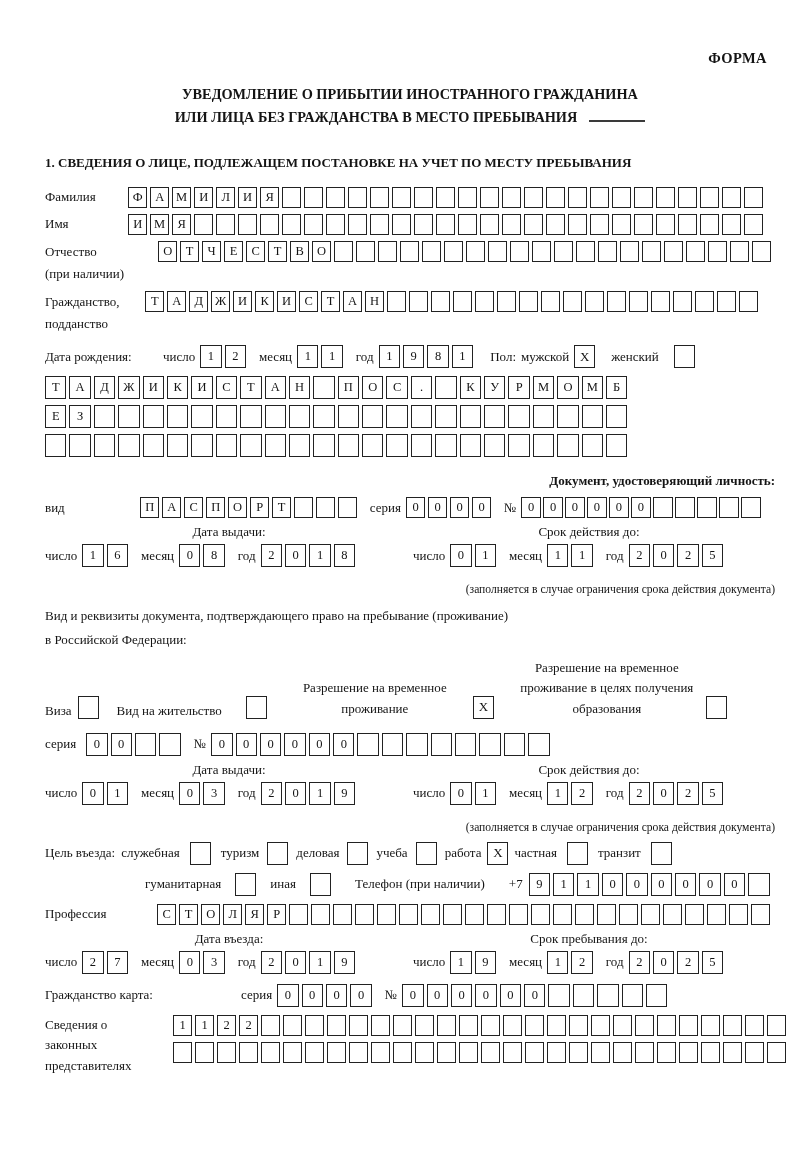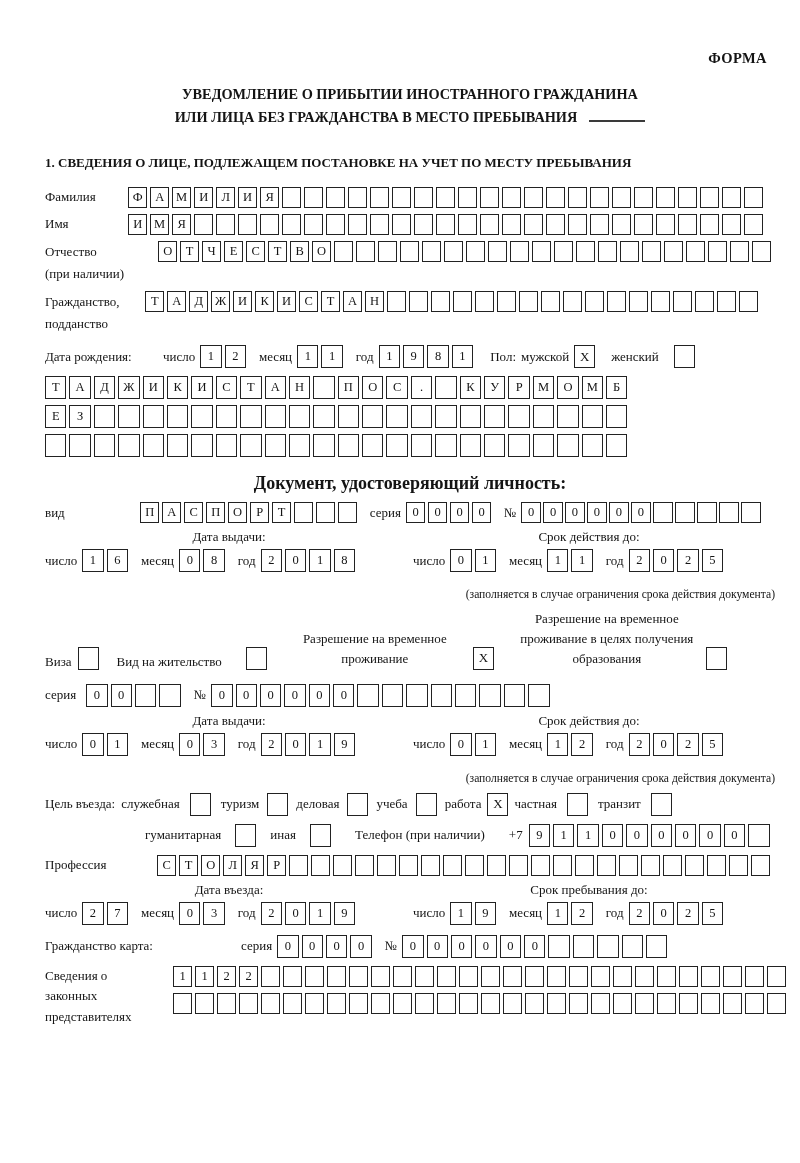--- a/index.html
+++ b/index.html
@@ -15,21 +15,21 @@
   .frow.top{align-items:flex-start;}
   .flabel{flex:0 0 auto;}
   .ml2{line-height:1.7;}
   .cells{display:flex;flex:0 0 auto;}
   .cell{box-sizing:border-box;width:19.4px;height:21px;border:1.7px solid #222;margin-right:2.6px;display:flex;align-items:center;justify-content:center;font-size:12.5px;flex:0 0 auto;background:#fff;}
   .big .cell{width:21.4px;height:23px;margin-right:3px;}
   .stack .cells{margin-bottom:6px;}
   .cb{box-sizing:border-box;flex:0 0 auto;width:21px;height:23px;border:1.7px solid #222;display:inline-flex;align-items:center;justify-content:center;font-size:13px;background:#fff;}
   .dlbl{margin:0 5px 0 10px;flex:0 0 auto;}
   .dlbl.first{margin-left:0;}
-  .dochead{font-weight:bold;font-size:18px;text-align:center;margin:10px 0 8px 0;}
+  .dochead{font-weight:bold;font-size:13px;text-align:right;margin:10px 0 8px 0;}
   .dgheads{display:flex;font-size:13px;margin-top:6px;margin-bottom:4px;}
   .dghead-l{width:368px;text-align:center;}
   .dghead-r{width:352px;text-align:center;}
   .dgroup{display:flex;align-items:center;flex:0 0 auto;}
   .dgroup.left{width:368px;}
   .note{font-size:11.6px;text-align:right;width:730px;margin-top:16px;margin-bottom:8px;}
   .intro{font-size:13px;line-height:1.85;margin-top:4px;}
   .optsrow{display:flex;align-items:flex-end;font-size:13px;margin-top:6px;margin-bottom:14px;}
   .optlbl{flex:0 0 auto;}
   .optml{text-align:center;line-height:1.55;}
@@ -382,20 +382,24 @@
       <span class="cells big">
           <span class="cell">2</span>
           <span class="cell">0</span>
           <span class="cell">2</span>
           <span class="cell">5</span>
         </span>
     </span>
   </div>
   <div class="note">(заполняется в случае ограничения срока действия документа)</div>
 
+  <div class="intro">
+    <div>Вид и реквизиты документа, подтверждающего право на пребывание (проживание)</div>
+    <div>в Российской Федерации:</div>
+  </div>
 
   <div class="optsrow">
     <span class="optlbl">Виза</span>
     <span class="gap6"></span>
     <span class="cb"></span>
     <span class="gap18"></span>
     <span class="optlbl">Вид на жительство</span>
     <span class="gap24"></span>
     <span class="cb"></span>
     <span class="gap24"></span>

